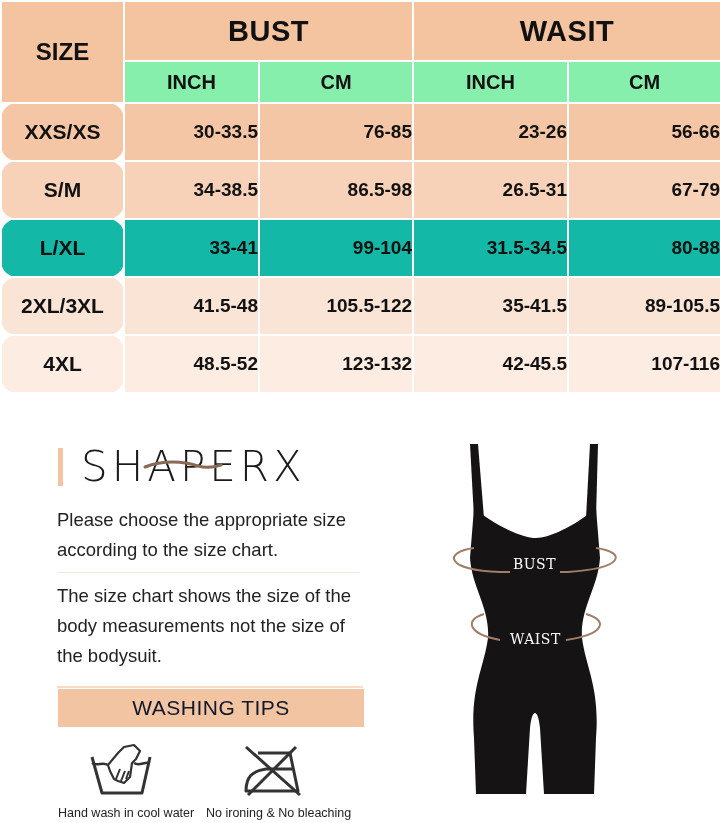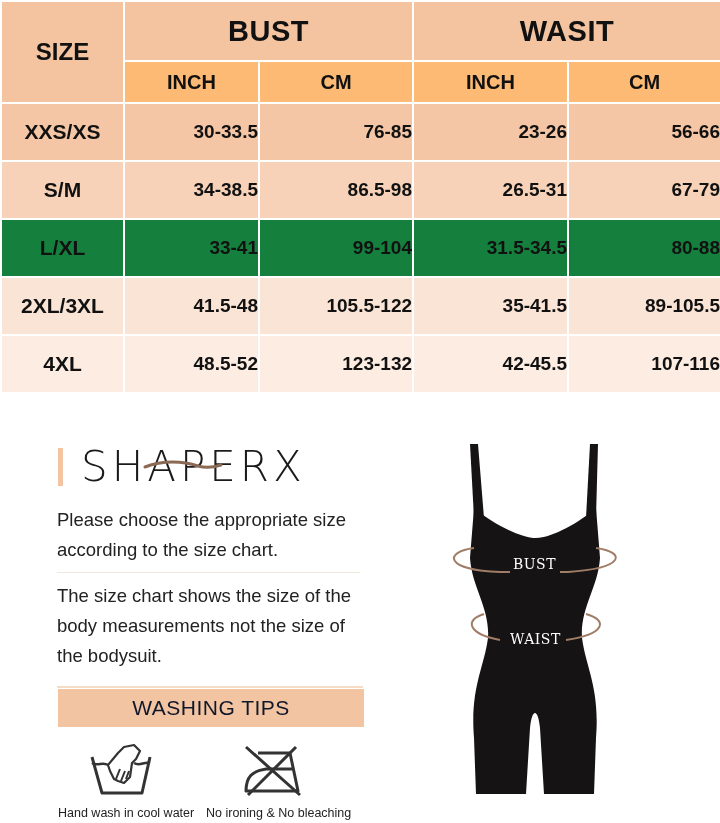--- a/index.html
+++ b/index.html
@@ -10,27 +10,27 @@
   .size-table {
     position: absolute; left: 0; top: 0; width: 720px; height: 392px;
     border-collapse: collapse; table-layout: fixed;
   }
   .size-table td, .size-table th {
     border: 2px solid #ffffff; text-align: center; vertical-align: middle;
     font-weight: bold; color: #111;
   }
   .size-table th.group { height: 60px; font-size: 29px; letter-spacing: 0.5px; background: #f4c3a0; }
   .size-table th.size-head { font-size: 24px; background: #f4c3a0; }
-  .size-table th.unit { height: 42px; font-size: 20px; background: #fdba74; }
+  .size-table th.unit { height: 42px; font-size: 20px; background: #86efac; }
   .size-table td { height: 58px; font-size: 19px; }
-  .size-table td.size-cell { font-size: 21px; }
+  .size-table td.size-cell { font-size: 21px; border-radius: 16px; }
   .size-table td.val { text-align: right; padding-left: 0; }
   .row-0 td { background: #f5c6a5; }
   .row-1 td { background: #f7d2b8; }
-  .row-2 td { background: #15803d; }
+  .row-2 td { background: #14b8a6; }
   .row-3 td { background: #fae4d5; }
   .row-4 td { background: #fcece2; }
 
   
   .brand {
     position: absolute; left: 58px; top: 446px; height: 42px;
     display: flex; align-items: center;
   }
   .brand-bar { width: 5px; height: 38px; background: #f2c4a2; margin-right: 18px; }
   .brand-name {

